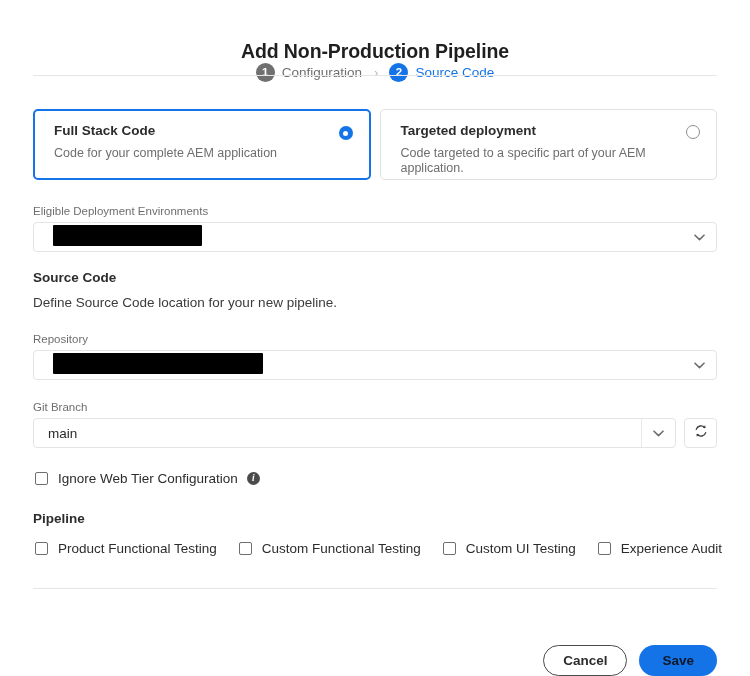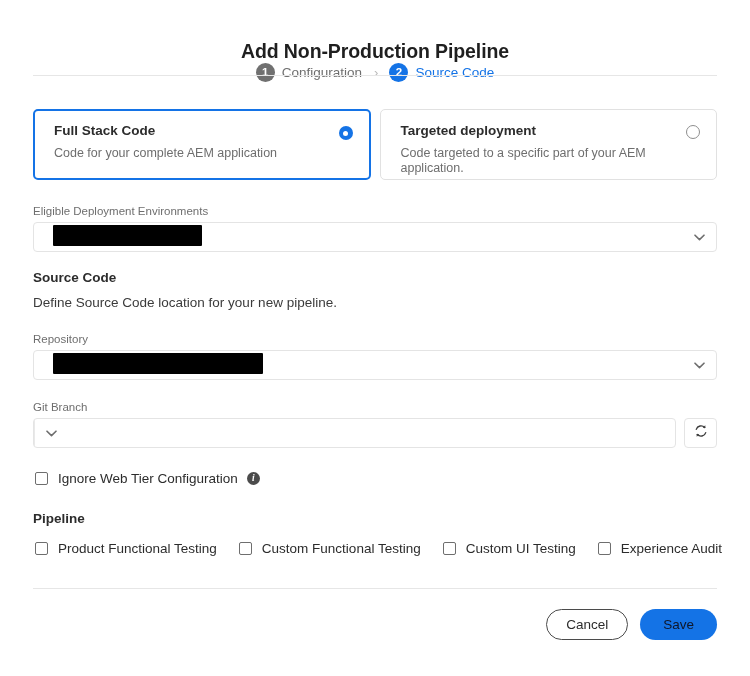--- a/index.html
+++ b/index.html
@@ -145,23 +145,24 @@
   .pipeline-cbs .cb-row:last-child { margin-right: 0; }
 
   
   .hr-bottom {
     position: absolute; left: 33px; top: 588px; width: 684px; height: 1px; background: #e6e6e6;
   }
   .footer {
     position: absolute; right: 33px; top: 609px; display: flex; align-items: center; gap: 12px;
   }
   .btn {
-    height: 31px; border-radius: 16px; font-size: 13.5px; font-weight: normal;
+    height: 31px; border-radius: 16px; font-size: 13.5px; font-weight: bold;
     display: flex; align-items: center; justify-content: center; padding: 0 19px;
     white-space: nowrap;
+    margin-top: 36px;
   }
   .btn-cancel { border: 1.7px solid #4b4b4b; color: #2c2c2c; background: #fff; }
   .btn-save { background: #1473e6; color: #0f172a; border: none; padding: 3px 23px; }
 </style>
 </head>
 <body>
 
 <div class="page">
 
   <div class="header">
@@ -217,20 +218,21 @@
     </div>
     <span class="chev">
       <svg width="11" height="7" viewBox="0 0 11 7">
           <path d="M1 1.2 L5.5 5.6 L10 1.2" stroke="#6e6e6e" stroke-width="1.6" fill="none" stroke-linecap="round" stroke-linejoin="round"></path>
         </svg>
     </span>
   </div>
 
   <div class="field-label branch-label">Git Branch</div>
   <div class="combo branch-combo">
+    <div class="combo-value">main</div>
     <span class="chev">
       <svg width="11" height="7" viewBox="0 0 11 7">
           <path d="M1 1.2 L5.5 5.6 L10 1.2" stroke="#6e6e6e" stroke-width="1.6" fill="none" stroke-linecap="round" stroke-linejoin="round"></path>
         </svg>
     </span>
   </div>
   <div class="refresh-btn">
     <span>
       <svg width="14" height="14" viewBox="0 0 16 16">
         <path d="M2.6 6.2 A5.6 5.6 0 0 1 12.2 4.1" stroke="#3b3b3b" stroke-width="1.5" fill="none" stroke-linecap="round"></path>

